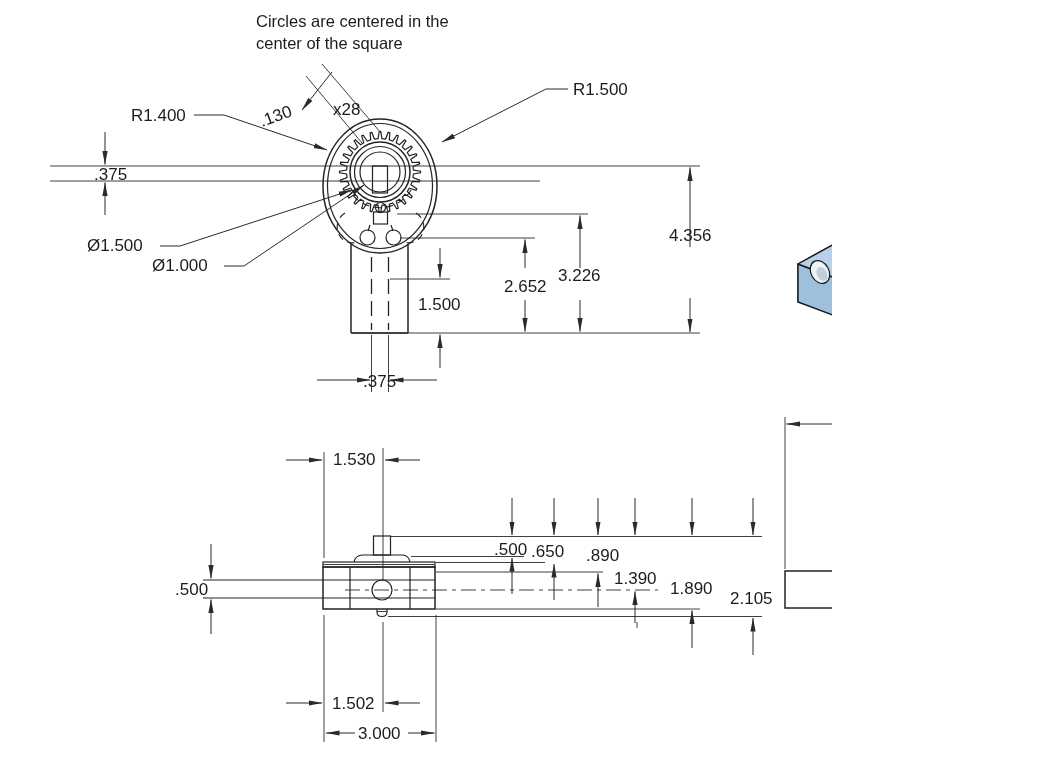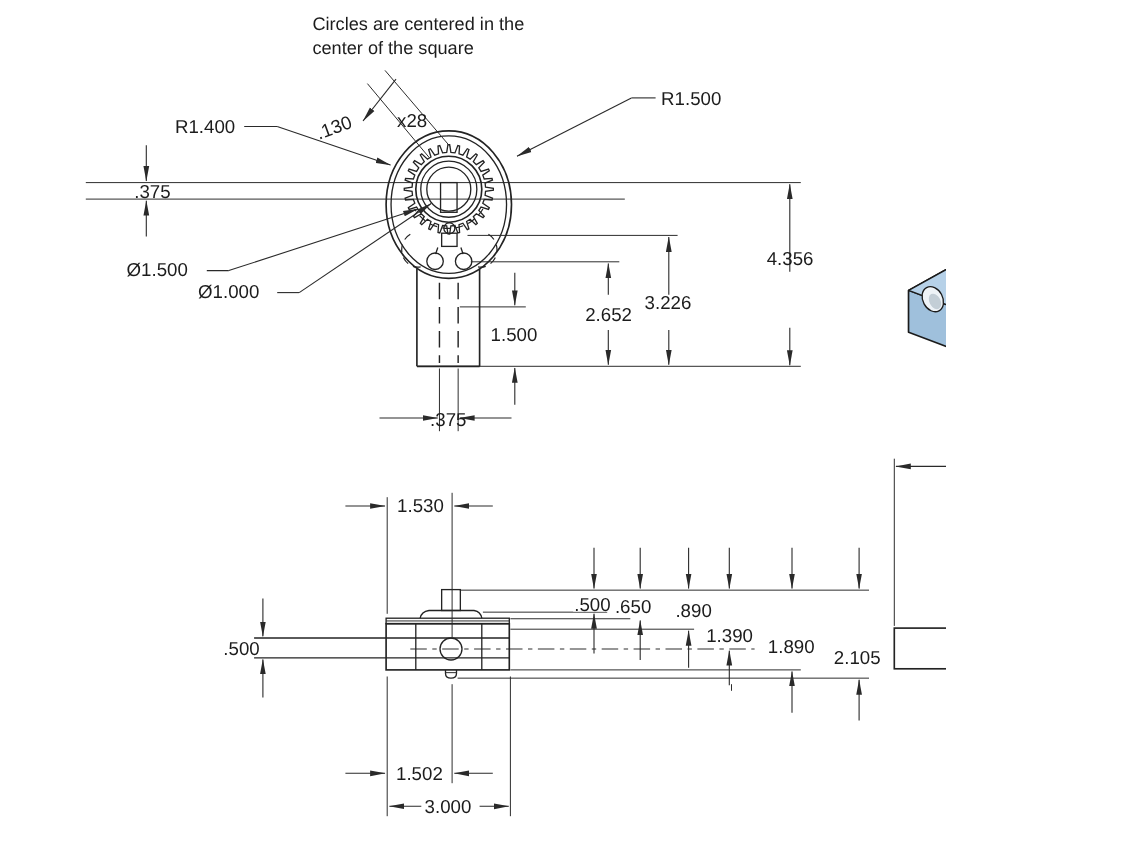--- a/index.html
+++ b/index.html
@@ -1,16 +1,16 @@
 <!DOCTYPE html>
 <html><head>
 <meta charset="utf-8">
 <style>
   html,body{margin:0;padding:0;background:#ffffff;}
-  .stage{width:832px;height:784px;position:relative;background:#fff;overflow:hidden;padding-left:28px;}
+  .stage{width:832px;height:784px;position:relative;background:#fff;overflow:hidden;}
   svg{display:block;}
   text{font-family:"Liberation Sans","DejaVu Sans",sans-serif;fill:#1c1c1c;}
   .dim{font-size:17px;}
   .note{font-size:16.5px;}
   .ln{stroke:#2a2a2a;stroke-width:1;fill:none;}
   .pl{stroke:#232323;stroke-width:1.5;fill:none;}   
   .pm{stroke:#232323;stroke-width:1.2;fill:none;}
   .thin{stroke:#2a2a2a;stroke-width:0.9;fill:none;}
   .hid{stroke:#232323;stroke-width:1.3;fill:none;stroke-dasharray:15 7;}
   .cl{stroke:#2a2a2a;stroke-width:0.9;fill:none;stroke-dasharray:15 5 4 5;}

